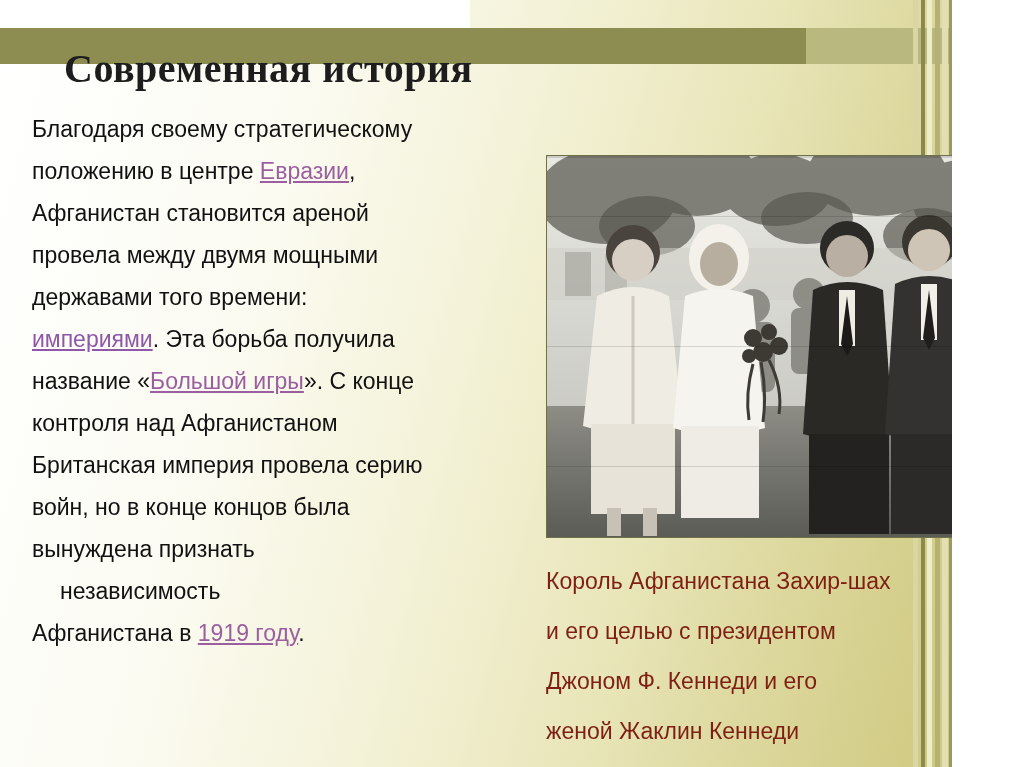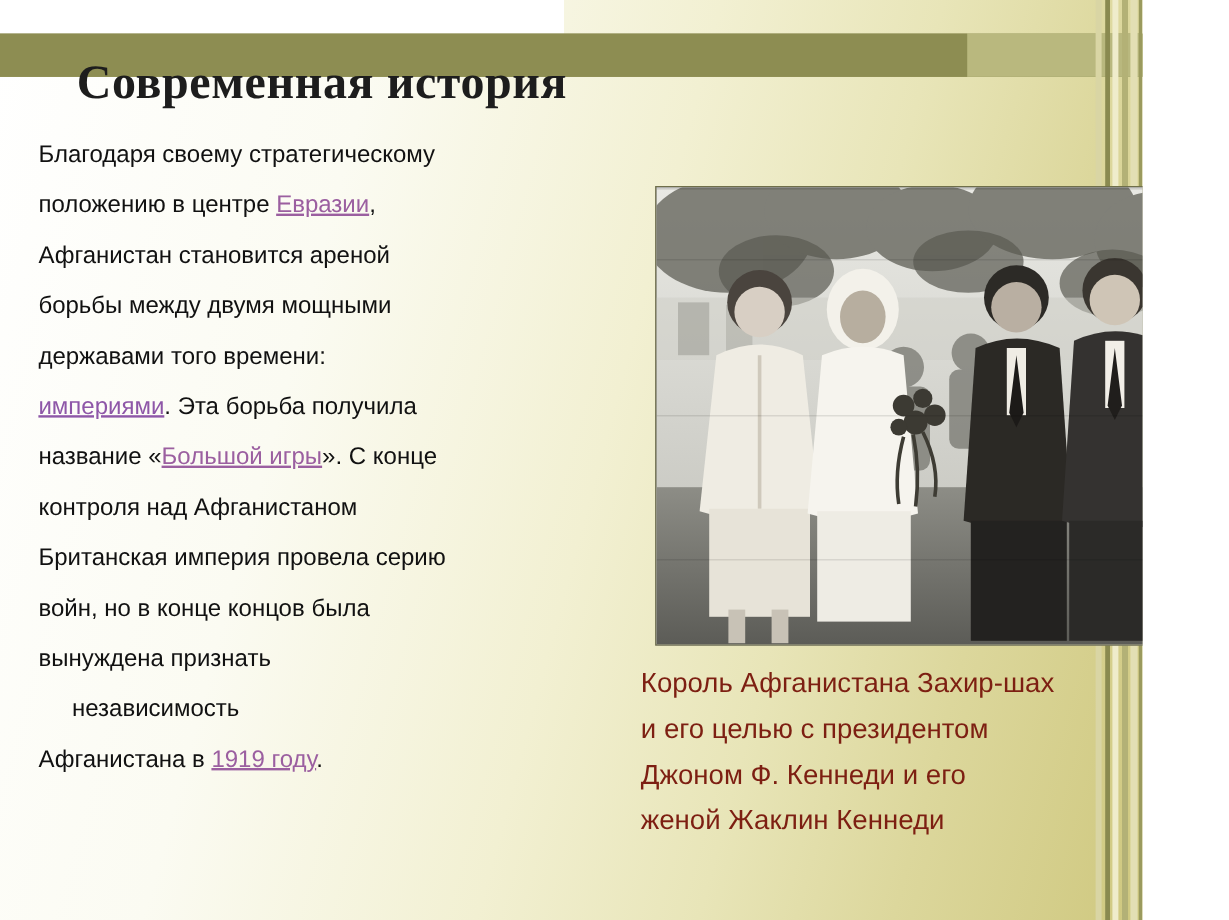--- a/index.html
+++ b/index.html
@@ -88,21 +88,21 @@
     color: #1d1d1d;
     letter-spacing: 0.5px;
     white-space: nowrap;
   }
 
   .body-text {
     position: absolute;
     left: 32px;
     top: 108px;
     width: 500px;
-    font-size: 20px;
+    font-size: 23px;
     line-height: 42px;
     color: #111111;
   }
   .body-text p { margin: 0; }
   .body-text .indent { padding-left: 28px; }
 
   a.lnk {
     color: #9b5fa0;
     text-decoration: underline;
   }
@@ -124,21 +124,21 @@
 
   .caption {
     position: absolute;
     left: 534px;
     top: 550px;
     width: 470px;
     font-size: 23px;
     line-height: 38px;
     color: #7d1f12;
   }
-  .caption p { margin: 0; }
+  .caption p { margin: 12px; }
 </style>
 </head>
 <body>
 
 <div class="slide">
 
   <div class="corner-wash"></div>
 
   <div class="top-band">
     <div class="top-band-inner"></div>
@@ -153,21 +153,21 @@
     <i class="s5"></i>
     <i class="s6"></i>
   </div>
 
   <div class="title">Современная история</div>
 
   <div class="body-text">
     <p><span>Благодаря  своему  стратегическому</span></p>
     <p><span>положению в центре </span><a class="lnk" href="#">Евразии</a><span>,</span></p>
     <p><span>Афганистан становится ареной</span></p>
-    <p><span>борьбы между двумя мощными</span></p>
+    <p><span>провела между двумя мощными</span></p>
     <p><span>державами того времени:</span></p>
     <p><a class="lnk alt" href="#">империями</a><span>. Эта борьба получила</span></p>
     <p><span>название «</span><a class="lnk" href="#">Большой игры</a><span>». С конце</span></p>
     <p><span>контроля над Афганистаном</span></p>
     <p><span>Британская империя провела серию</span></p>
     <p><span>войн, но в конце концов была</span></p>
     <p><span>вынуждена признать</span></p>
     <p class="indent"><span>независимость</span></p>
     <p><span>Афганистана в </span><a class="lnk" href="#">1919 году</a><span>.</span></p>
   </div>

